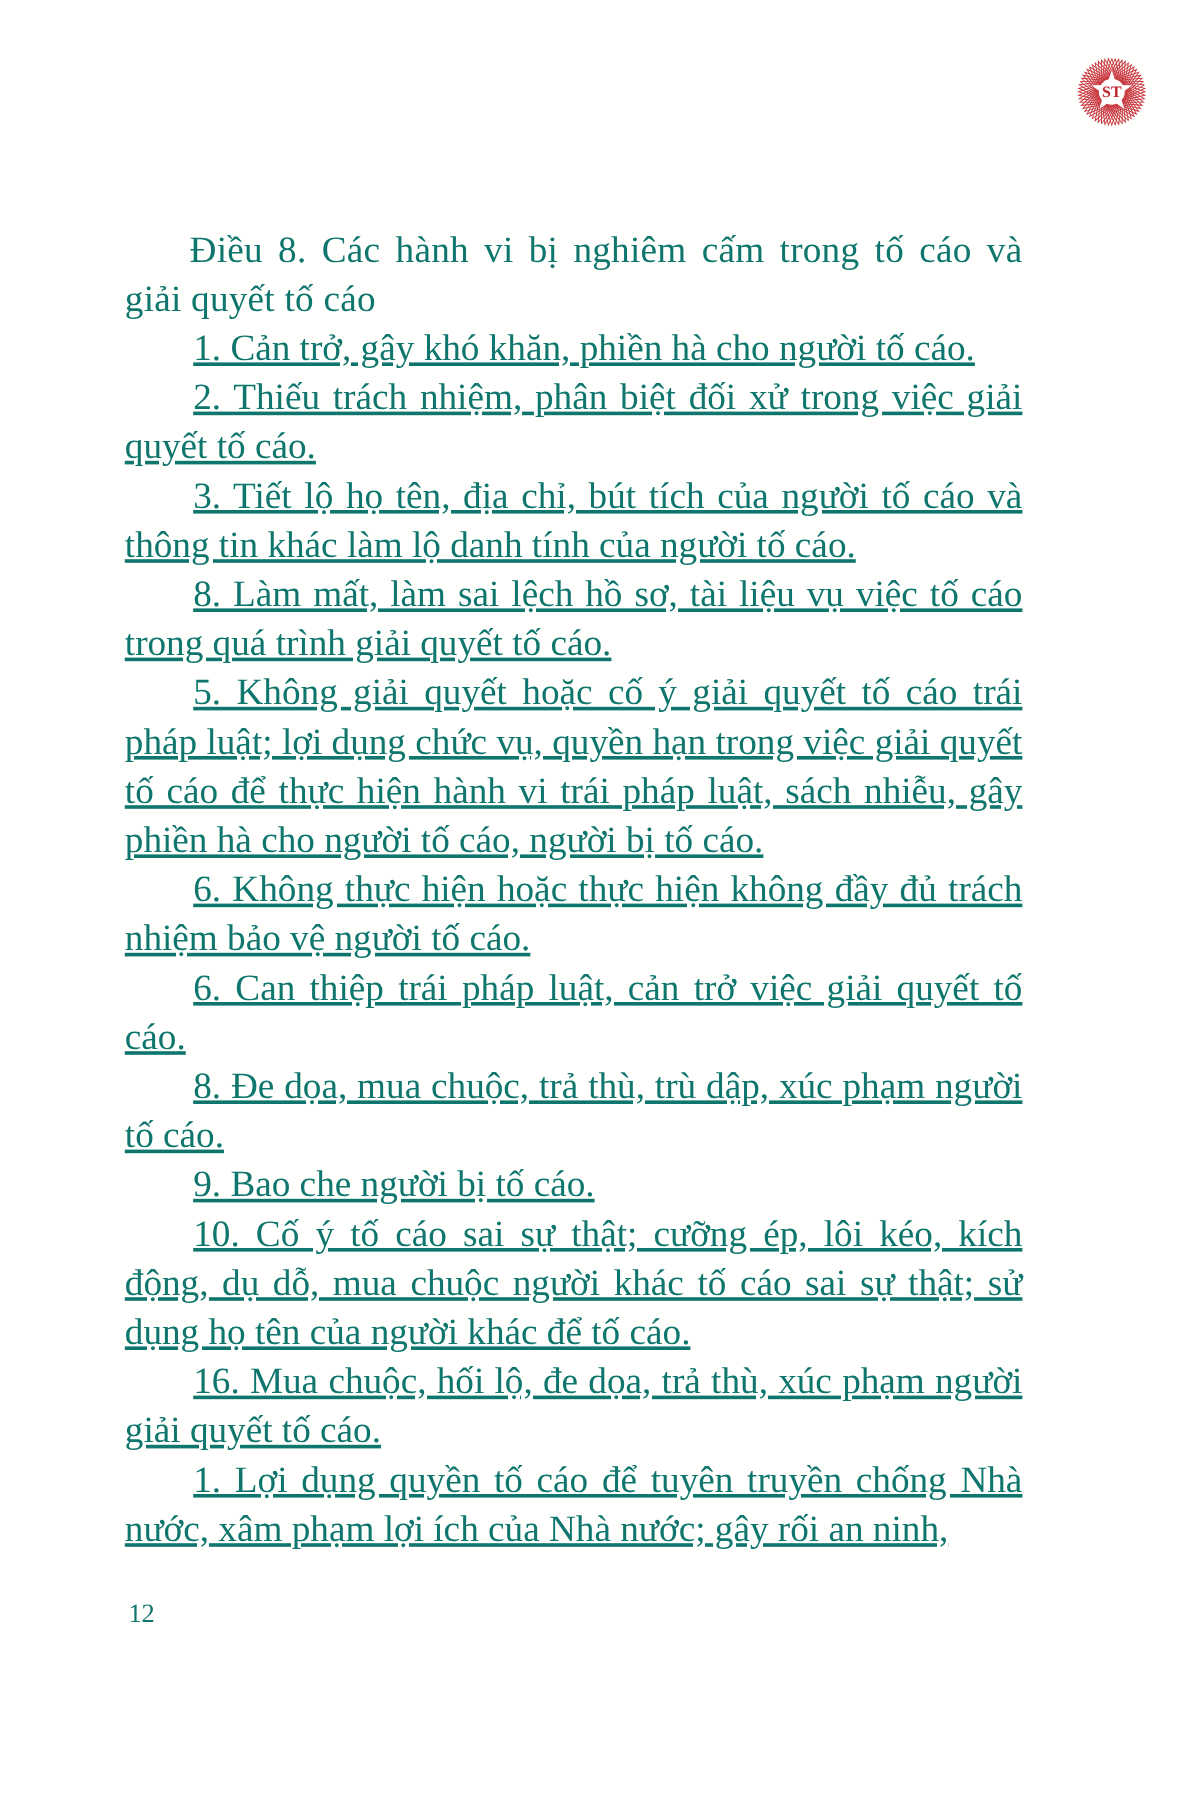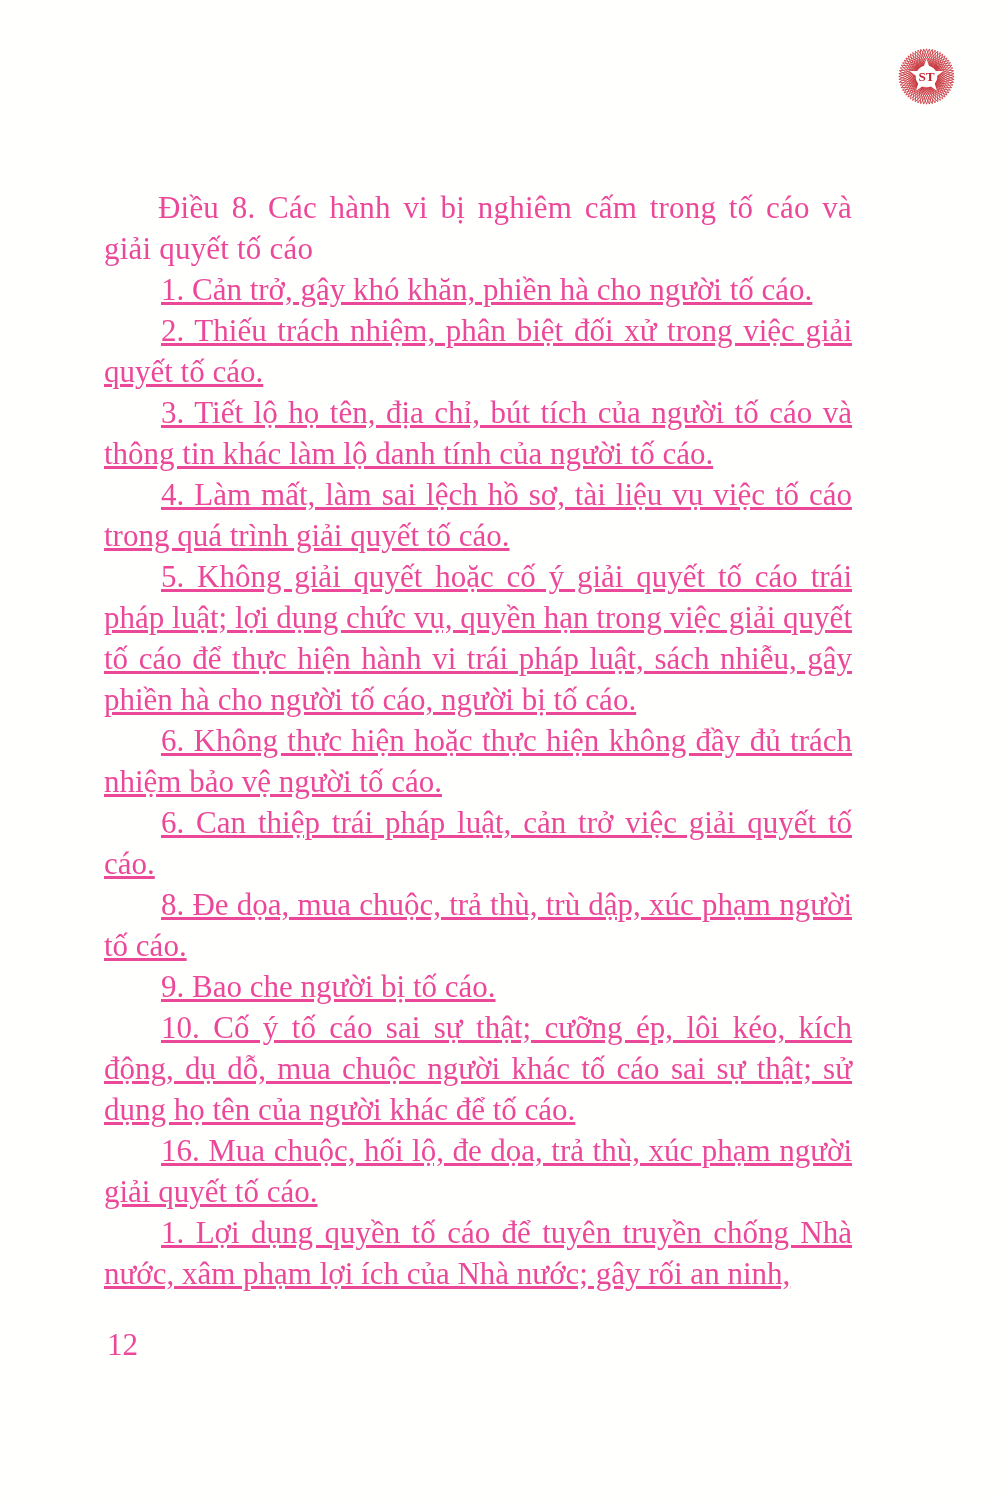--- a/index.html
+++ b/index.html
@@ -6,21 +6,21 @@
     margin: 0;
     padding: 0;
     background: #ffffff;
   }
   .page {
     position: relative;
     width: 1000px;
     height: 1500px;
     background: #fffffe;
     font-family: "Liberation Serif", "DejaVu Serif", serif;
-    color: #ec4899;
+    color: #0f766e;
     overflow: hidden;
   }
   .logo {
     position: absolute;
     left: 895px;
     top: 45px;
     width: 63px;
     height: 63px;
   }
   .logo svg {
@@ -46,21 +46,21 @@
   }
   .article-item {
     margin: 0;
     text-indent: 57px;
     text-decoration: underline;
   }
   .page-number {
     position: absolute;
     left: 107px;
     top: 1328px;
-    font-size: 31px;
+    font-size: 22px;
     line-height: 34px;
   }
 </style>
 </head>
 <body>
 
 <div class="page">
 
   <div class="logo">
     <svg viewBox="0 0 100 100" aria-hidden="true">
@@ -89,21 +89,21 @@
   <div class="content">
     <p class="article-title">Điều 8. Các hành vi bị nghiêm cấm trong tố cáo và giải quyết tố cáo</p>
     <div>
 
         <p class="article-item">1. Cản trở, gây khó khăn, phiền hà cho người tố cáo.</p>
 
         <p class="article-item">2. Thiếu trách nhiệm, phân biệt đối xử trong việc giải quyết tố cáo.</p>
 
         <p class="article-item">3. Tiết lộ họ tên, địa chỉ, bút tích của người tố cáo và thông tin khác làm lộ danh tính của người tố cáo.</p>
 
-        <p class="article-item">4. Làm mất, làm sai lệch hồ sơ, tài liệu vụ việc tố cáo trong quá trình giải quyết tố cáo.</p>
+        <p class="article-item">8. Làm mất, làm sai lệch hồ sơ, tài liệu vụ việc tố cáo trong quá trình giải quyết tố cáo.</p>
 
         <p class="article-item">5. Không giải quyết hoặc cố ý giải quyết tố cáo trái pháp luật; lợi dụng chức vụ, quyền hạn trong việc giải quyết tố cáo để thực hiện hành vi trái pháp luật, sách nhiễu, gây phiền hà cho người tố cáo, người bị tố cáo.</p>
 
         <p class="article-item">6. Không thực hiện hoặc thực hiện không đầy đủ trách nhiệm bảo vệ người tố cáo.</p>
 
         <p class="article-item">6. Can thiệp trái pháp luật, cản trở việc giải quyết tố cáo.</p>
 
         <p class="article-item">8. Đe dọa, mua chuộc, trả thù, trù dập, xúc phạm người tố cáo.</p>
 
         <p class="article-item">9. Bao che người bị tố cáo.</p>

